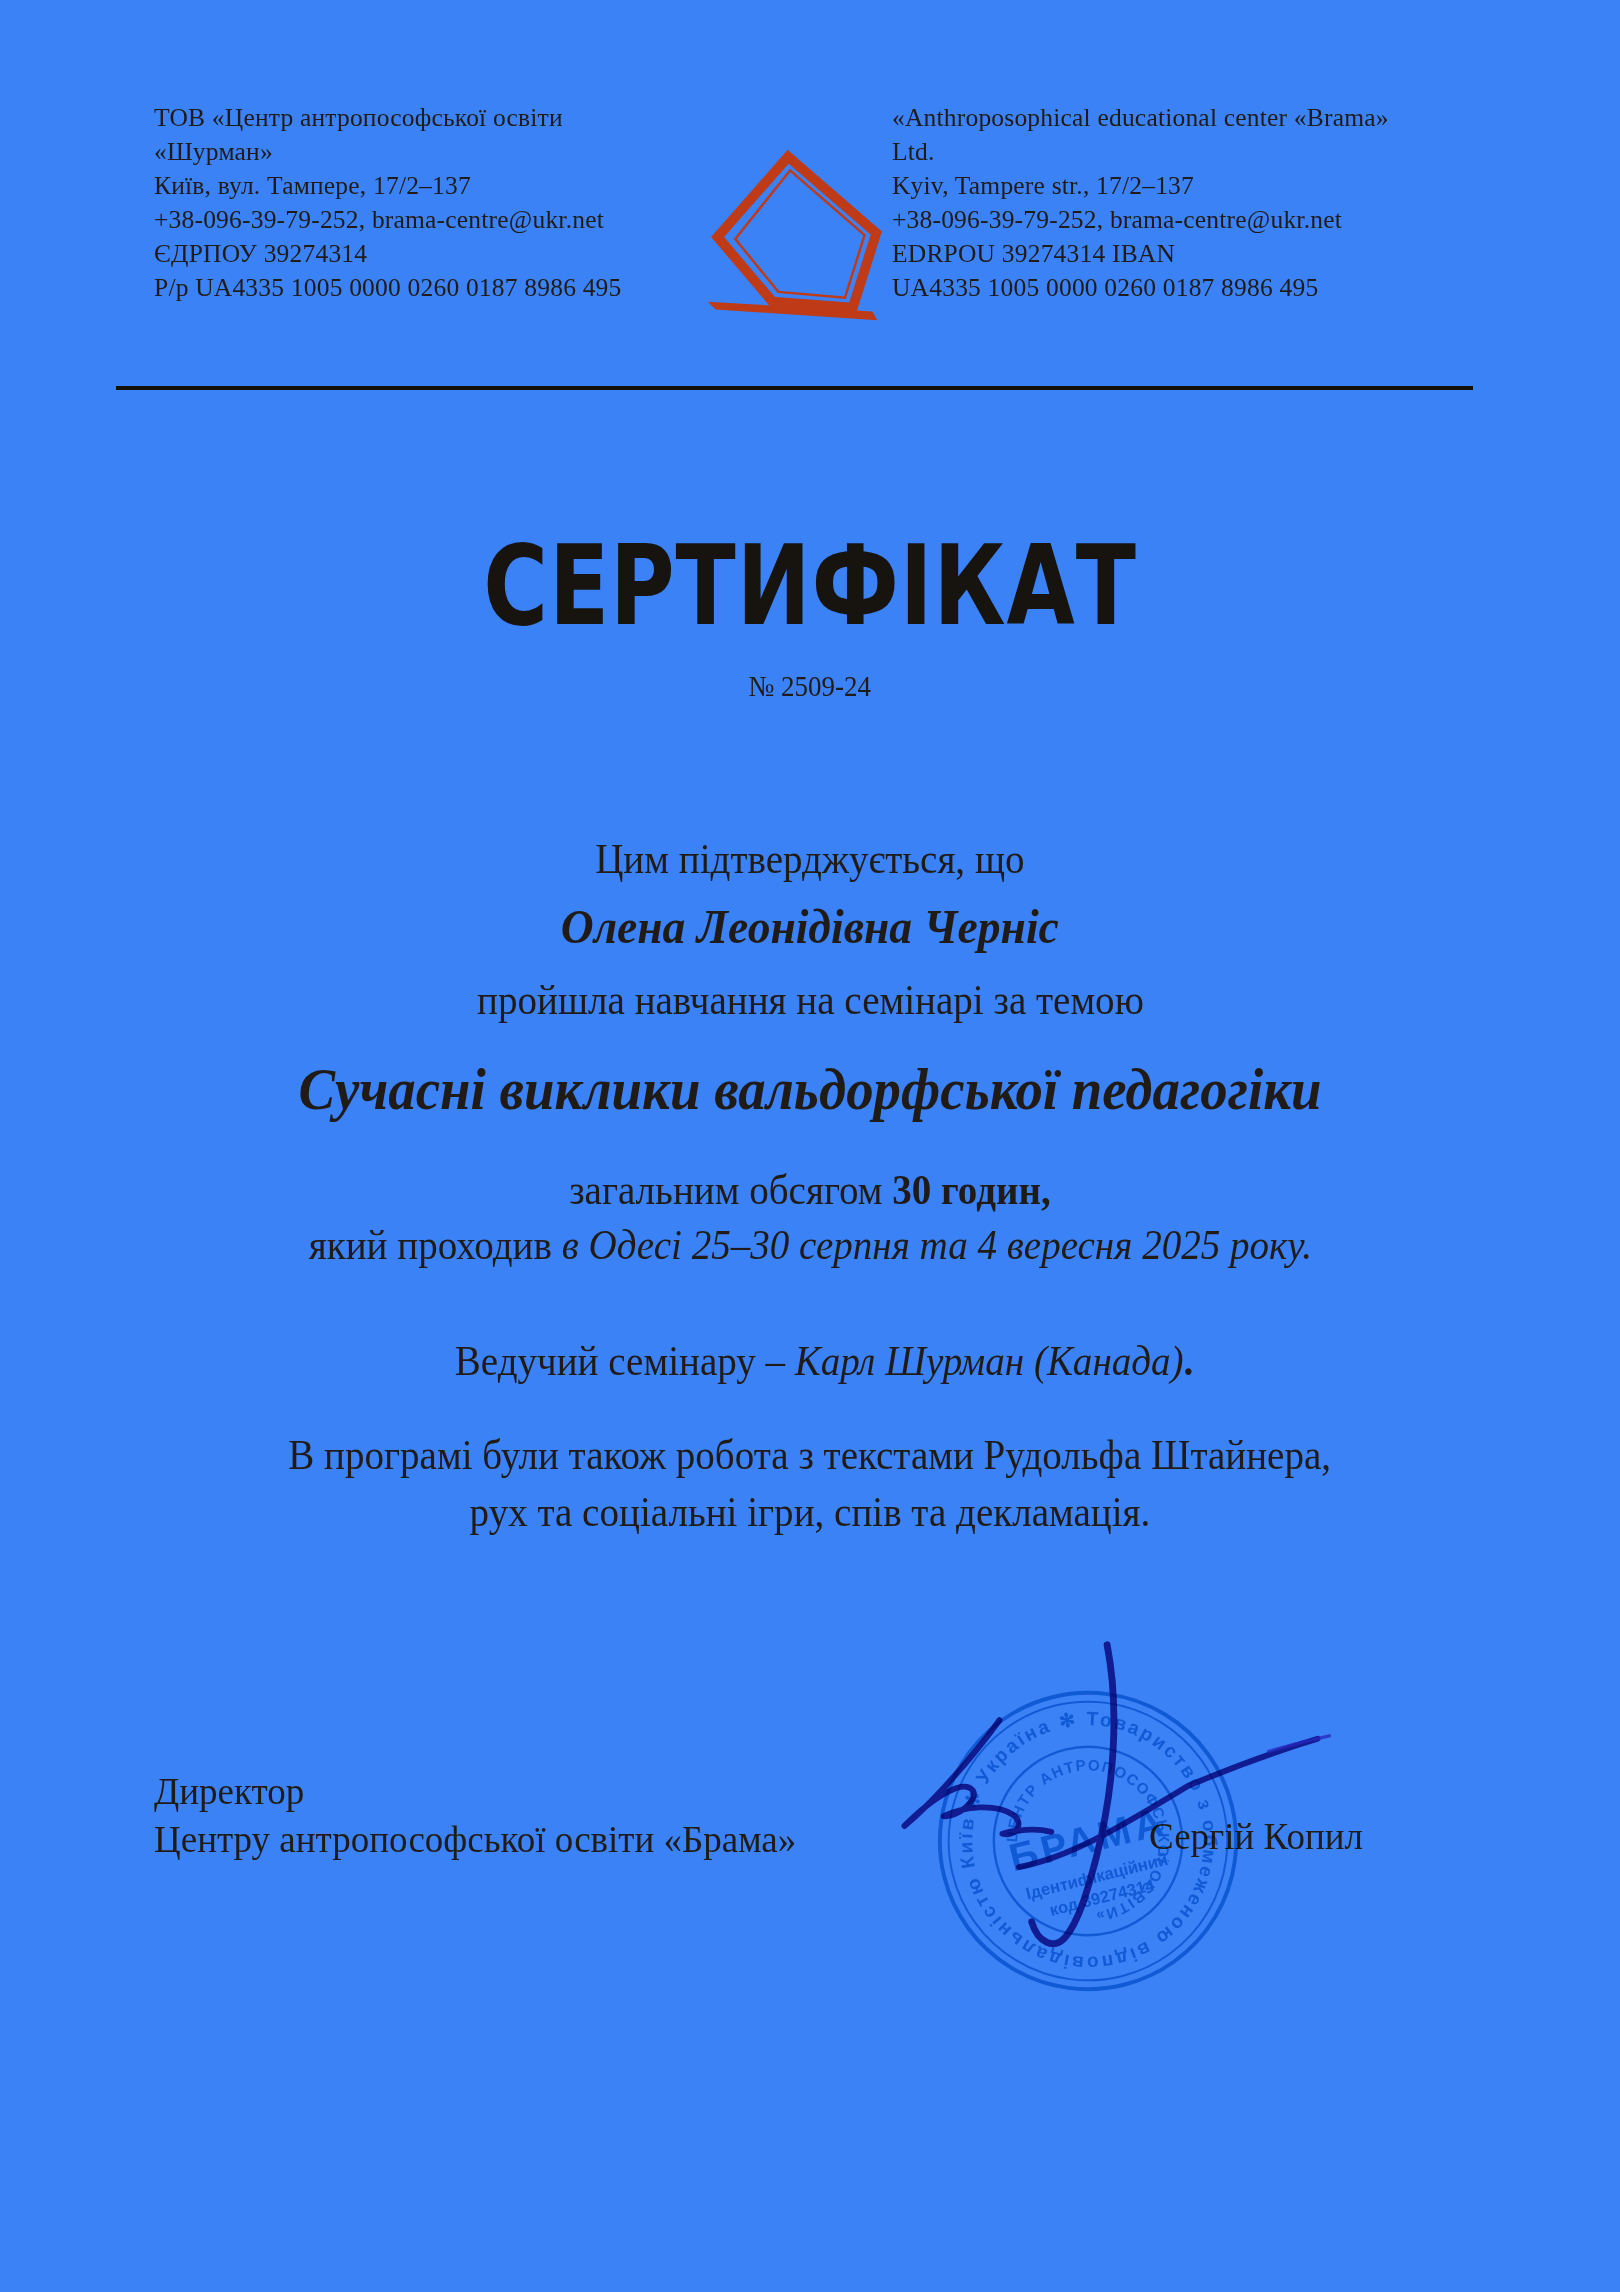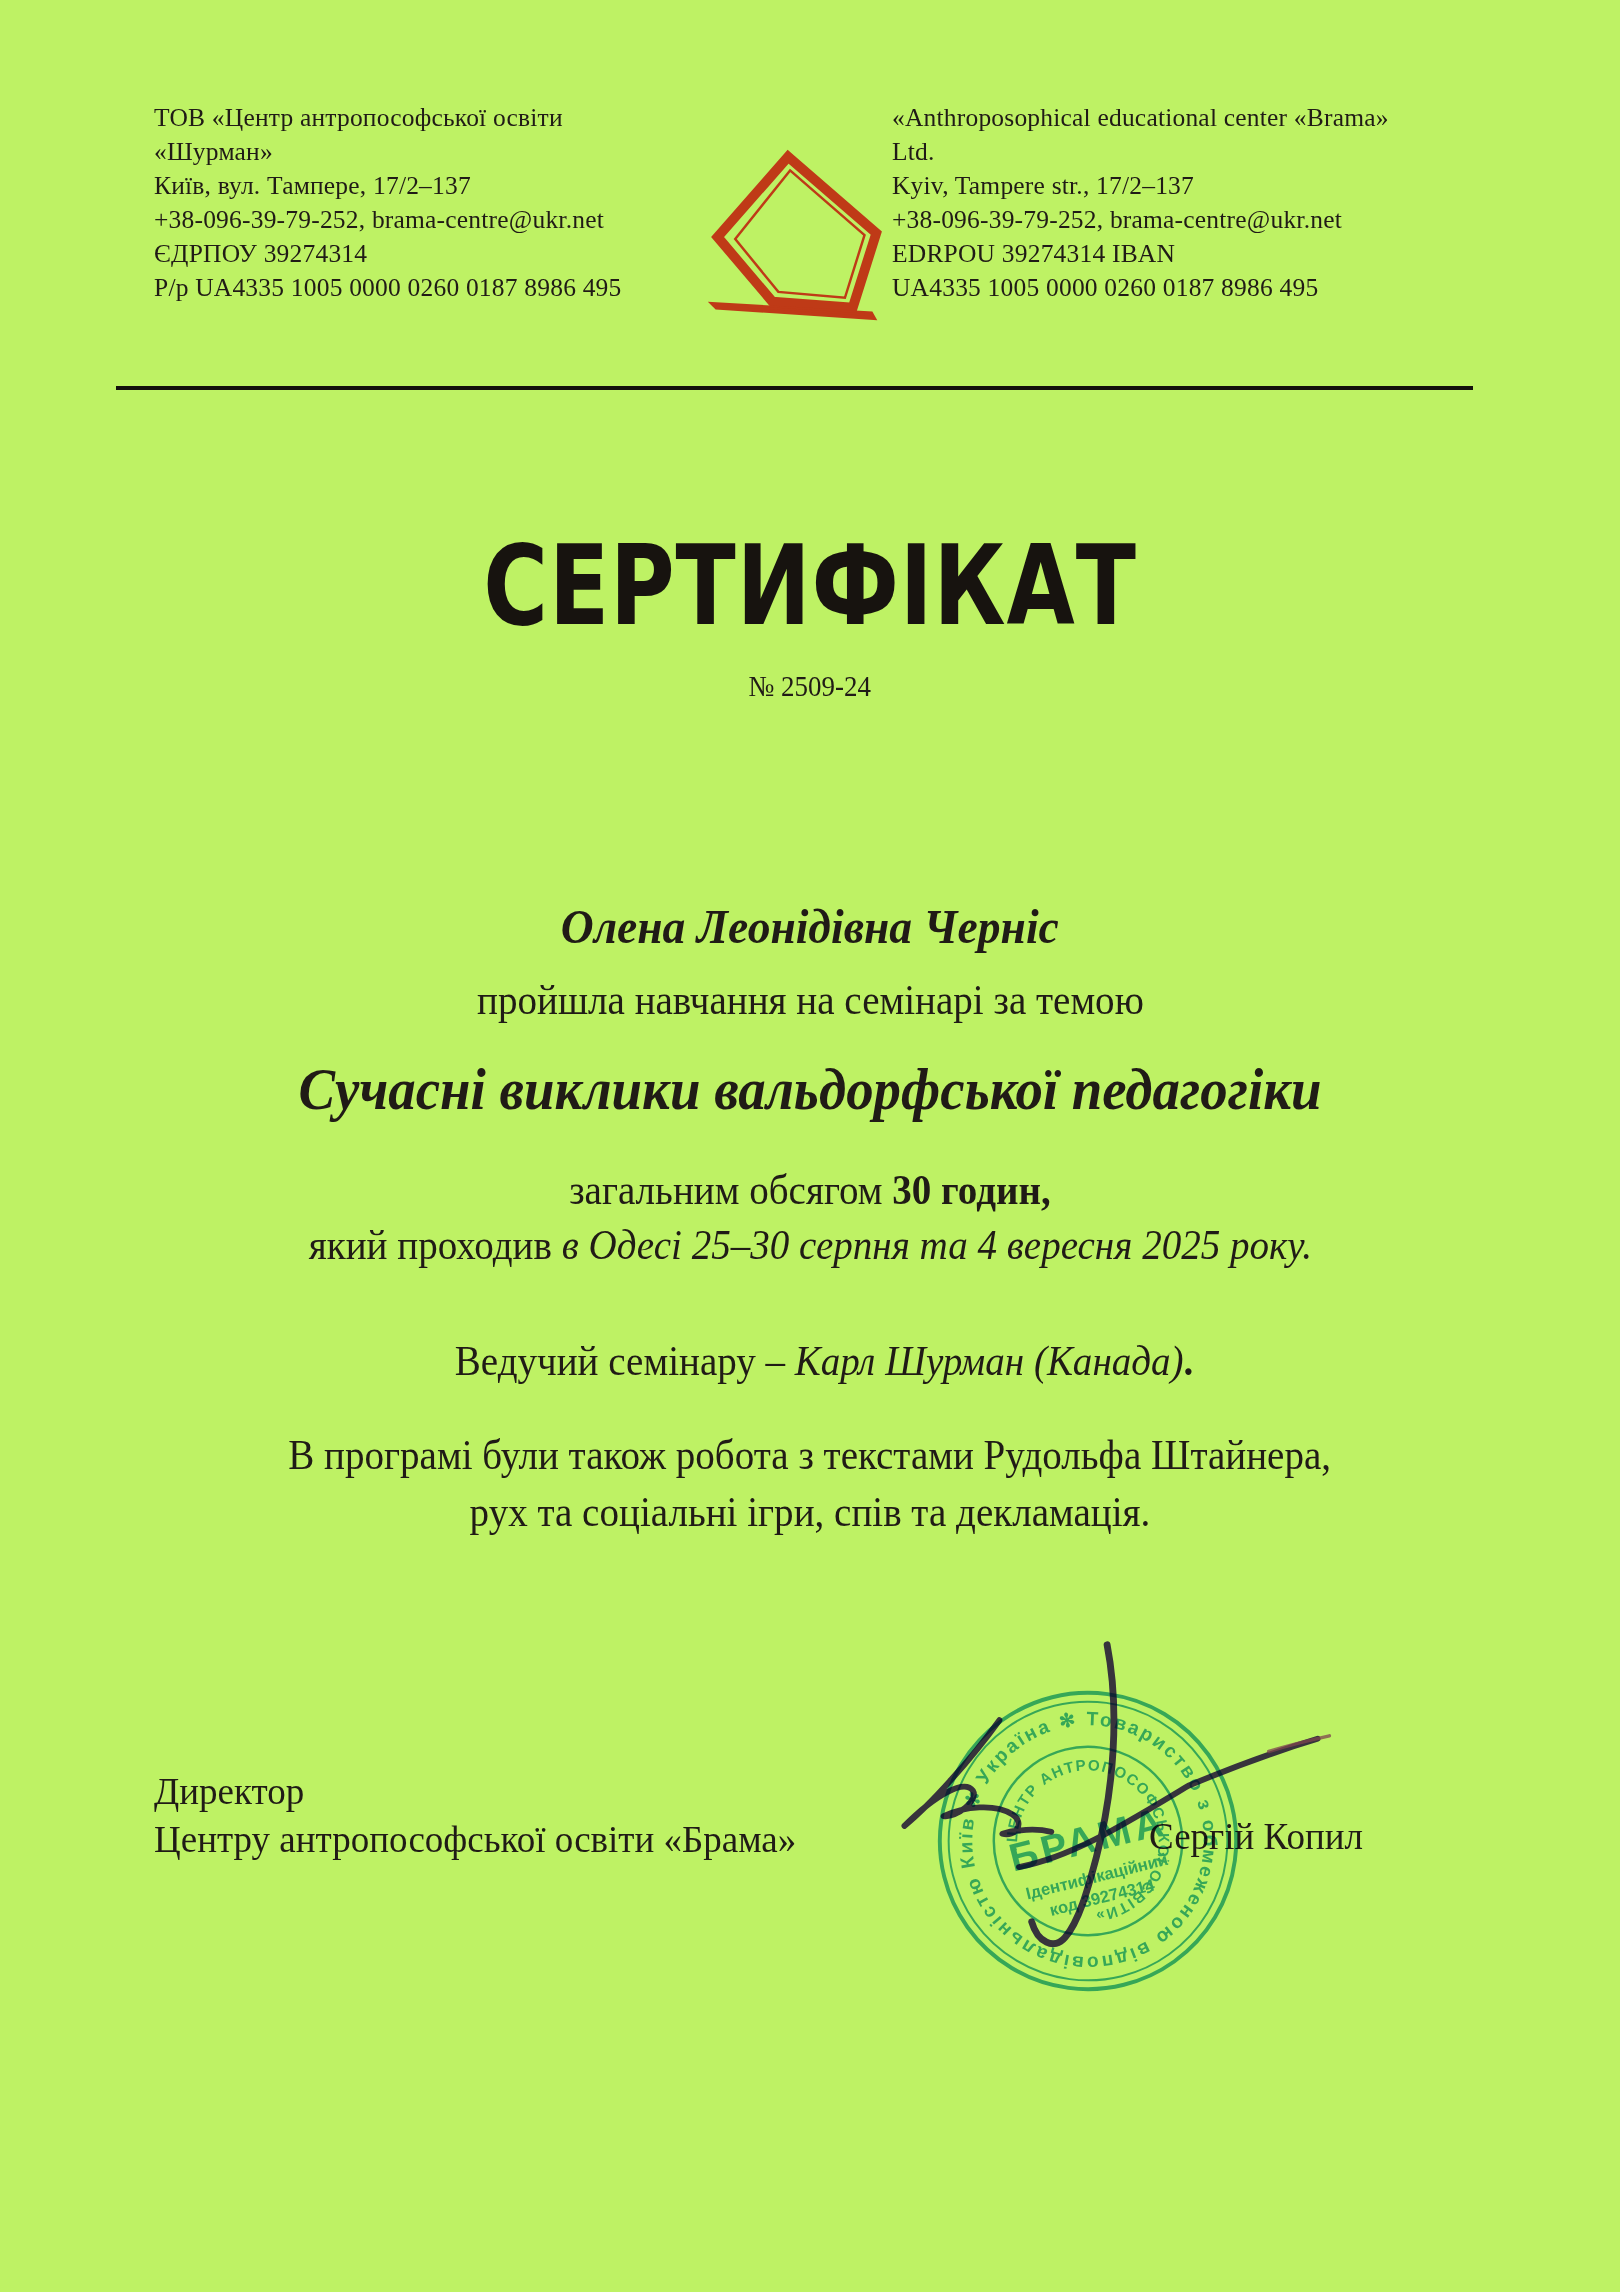--- a/index.html
+++ b/index.html
@@ -1,18 +1,18 @@
 <!DOCTYPE html>
 <html><head>
 <meta charset="utf-8">
 <style>
   html,body{margin:0;padding:0;}
   .page{
     position:relative; width:1620px; height:2293px;
-    background:#bef264; overflow:hidden;
+    background:#3b82f6; overflow:hidden;
     font-family:"Liberation Serif", serif; color:#201b16;
   }
   .abs{position:absolute;}
   .hdr-col{font-size:25.5px; line-height:34px; letter-spacing:0.2px;}
   .hdr-line{white-space:nowrap;}
   .rule{position:absolute; left:116px; top:386px; width:1357px; height:3.9px; background:#14100c;}
   .center-line{position:absolute; left:0; width:1620px; text-align:center; white-space:nowrap;}
   .cond{display:inline-block; transform:scaleX(.93); transform-origin:center;}
   .title{
     font-family:"DejaVu Sans", sans-serif; font-weight:bold; font-size:98px;
@@ -64,20 +64,23 @@
 
   <div class="rule"></div>
 
   <div class="center-line title" style="top:529px;">
     <span class="cond">СЕРТИФІКАТ</span>
   </div>
   <div class="center-line cert-no" style="top:670px;text-decoration:underline;">
     <span class="cond">№ 2509-24</span>
   </div>
 
+  <div class="center-line b42" style="top:835px;">
+    <span class="cond">Цим підтверджується, що</span>
+  </div>
 
   <div class="center-line name" style="top:898px;">
     <span class="cond">Олена Леонідівна Черніс</span>
   </div>
 
   <div class="center-line b42" style="top:976px;">
     <span class="cond">пройшла навчання на семінарі за темою</span>
   </div>
 
   <div class="center-line sem-title" style="top:1055px;">

